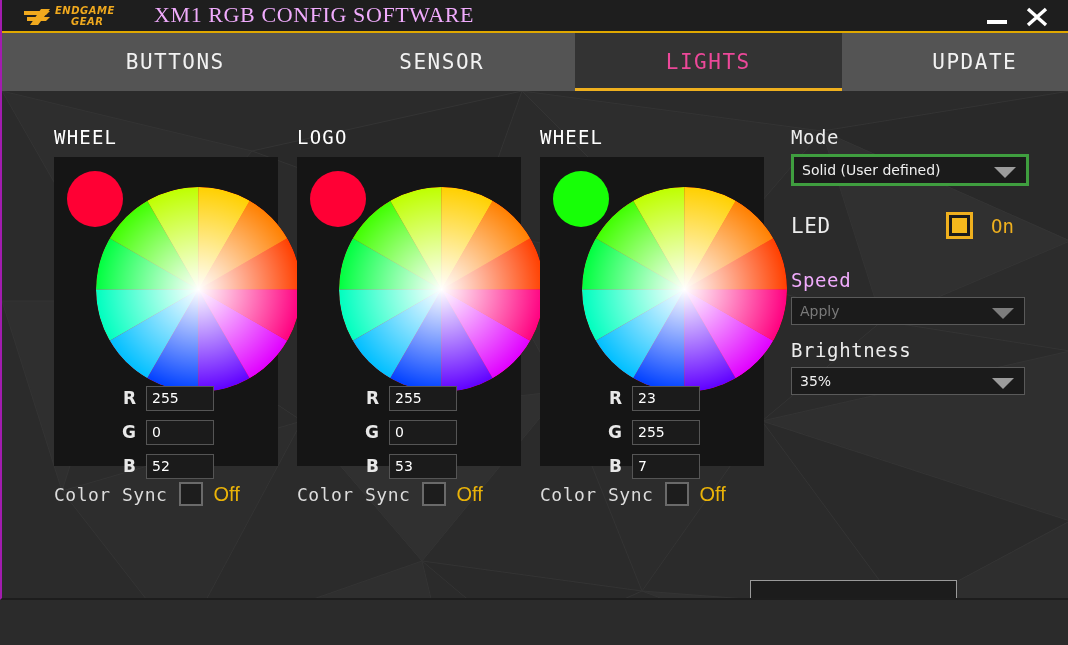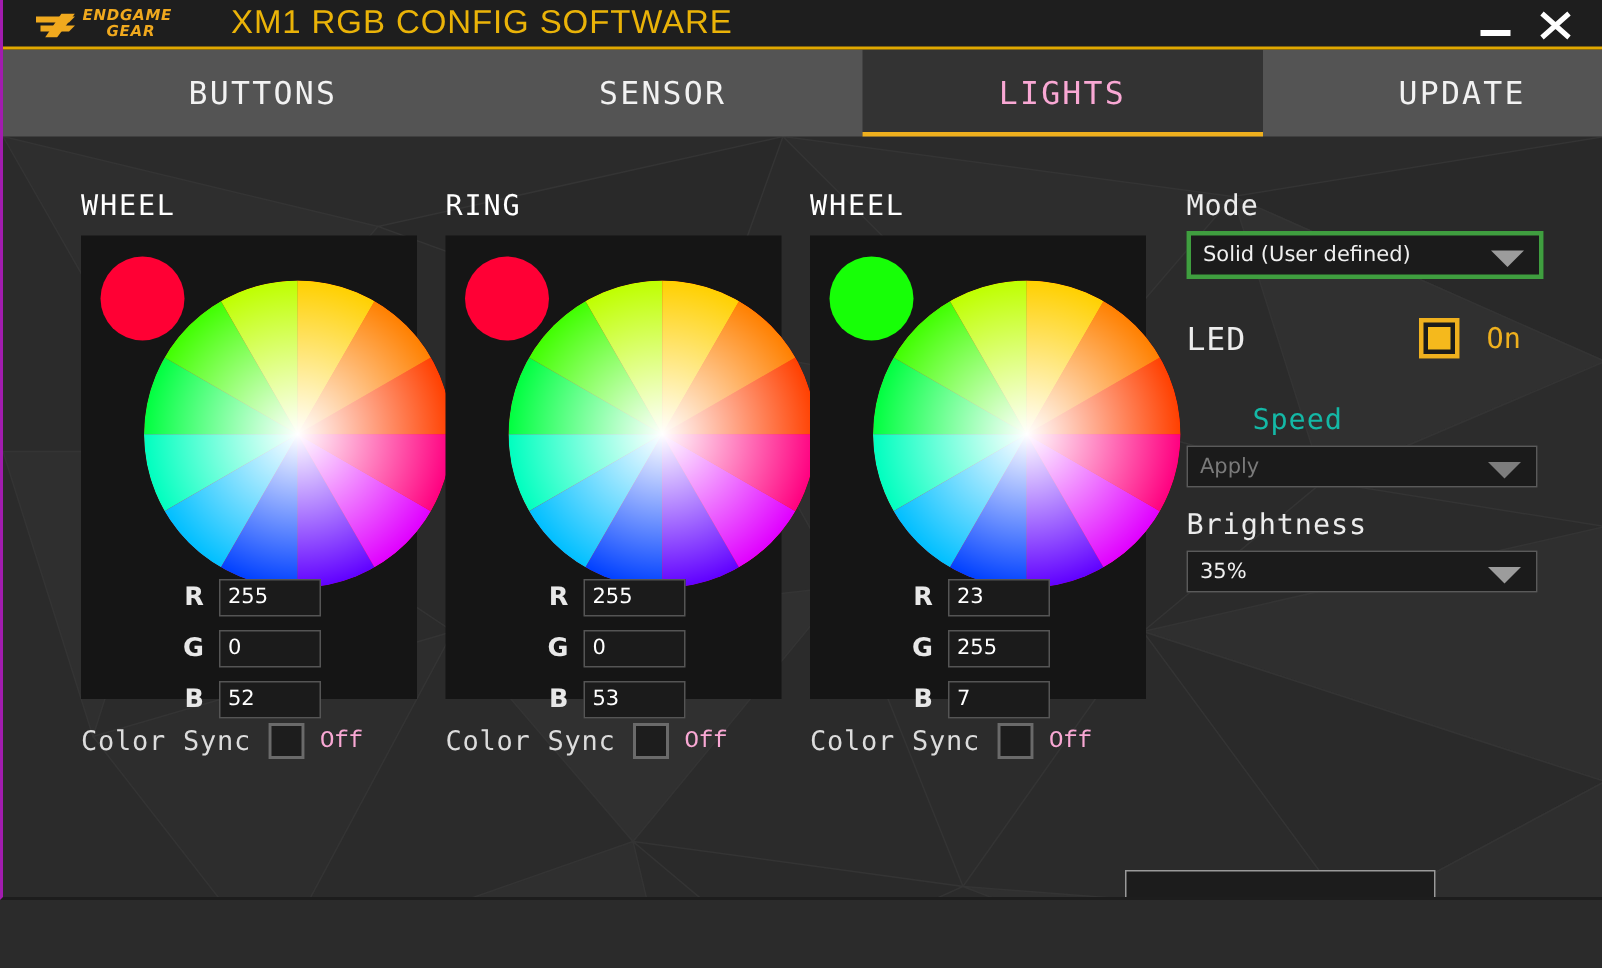--- a/index.html
+++ b/index.html
@@ -15,35 +15,35 @@
 
   
   #titlebar{position:absolute;left:0;top:0;width:100%;height:33px;background:#1e1e1e;
             border-bottom:2px solid #e0a800;box-sizing:border-box;z-index:30;}
   #logo{position:absolute;left:22px;top:5px;width:112px;height:24px;}
   #logo .mark{position:absolute;left:0;top:4px;width:26px;height:16px;}
   #logo .txt{position:absolute;left:31px;top:1px;font-family:"DejaVu Sans",sans-serif;
              font-weight:bold;font-style:italic;color:#f0a91e;line-height:9px;}
   #logo .t1{font-size:10px;letter-spacing:.5px;}
   #logo .t2{font-size:10px;letter-spacing:.5px;margin-top:2px;padding-left:16px;}
-  #apptitle{position:absolute;left:152px;top:2px;font-size:22px;color:#eab308;
-            letter-spacing:.6px;font-family:Liberation Sans, sans-serif;font-weight:300;}
+  #apptitle{position:absolute;left:152px;top:2px;font-size:22px;color:#f0abfc;
+            letter-spacing:.6px;font-family:Liberation Serif, serif;font-weight:300;}
   .wbtn{position:absolute;top:0;height:33px;cursor:pointer;color:#fff;}
   #btn-min{right:54px;width:34px;}
   #btn-min i{position:absolute;left:7px;top:20px;width:20px;height:4px;background:#fff;display:block;}
   #btn-close{right:14px;width:34px;}
   #btn-close svg{position:absolute;left:6px;top:7px;}
 
   
   #tabs{position:absolute;left:0;top:33px;width:100%;height:58px;background:#545454;
         display:flex;z-index:25;padding-left:40px;}
   .tab{flex:1;display:flex;align-items:center;justify-content:center;font-size:21px;
        color:#f2f2f2;letter-spacing:1.5px;cursor:pointer;font-family:"DejaVu Sans Mono",monospace;
        position:relative;font-weight:300;}
-  .tab.active{background:#333333;color:#f9a8d4;}
+  .tab.active{background:#333333;color:#ec4899;}
   .tab.active:after{content:"";position:absolute;left:0;right:0;bottom:0;height:3px;background:#efb01e;}
 
   
   #poly{position:absolute;left:0;top:91px;width:1068px;height:554px;z-index:0;}
 
   
   .channel{position:absolute;z-index:5;}
   .ch-title{font-size:19px;color:#ffffff;letter-spacing:1.2px;
             font-family:"DejaVu Sans Mono",monospace;margin-bottom:9px;}
   .ch-box{width:224px;height:309px;background:#151515;position:relative;}
@@ -53,27 +53,27 @@
   .rgbrow{display:flex;align-items:center;height:34px;}
   .rgblab{width:92px;text-align:right;padding-right:10px;font-size:17px;color:#e8e8e8;
           font-family:"DejaVu Sans",sans-serif;font-weight:bold;box-sizing:border-box;}
   .rgbin{width:68px;height:25px;background:#1b1b1b;border:1px solid #555;color:#fff;
          font-size:14px;padding:0 5px;box-sizing:border-box;
          font-family:"DejaVu Sans",sans-serif;outline:none;}
   .sync{display:flex;align-items:center;margin-top:16px;}
   .sync-lab{font-size:18px;color:#dcdcdc;letter-spacing:.5px;font-family:"DejaVu Sans Mono",monospace;}
   .sync-box{width:24px;height:24px;background:#1d1d1d;border:2px solid #6a6a6a;margin:0 10px 0 12px;
             box-sizing:border-box;cursor:pointer;}
-  .sync-state{font-size:16px;color:#f9a8d4;font-family:Liberation Mono, monospace;}
+  .sync-state{font-size:20px;color:#eab308;font-family:Liberation Sans, sans-serif;}
 
   
   #right{position:absolute;left:789px;top:126px;width:240px;z-index:6;}
   .c-lab{font-size:19px;color:#ececec;letter-spacing:.6px;
          font-family:"DejaVu Sans Mono",monospace;margin-bottom:6px;}
-  .c-lab.dim{color:#14b8a6;margin-left:44px;}
+  .c-lab.dim{color:#f0abfc;}
   .sel{position:relative;width:234px;height:28px;background:#1b1b1b;border:1px solid #5a5a5a;
        box-sizing:border-box;display:flex;align-items:center;cursor:pointer;}
   .sel.focus{border:3px solid #3f9e3f;width:238px;height:32px;}
   .sel .val{padding-left:8px;font-size:14px;color:#f0f0f0;font-family:"DejaVu Sans",sans-serif;}
   .sel.dis .val{color:#7a7a7a;}
   .sel .arw{position:absolute;right:10px;top:50%;margin-top:-3px;width:0;height:0;
             border-left:11px solid transparent;border-right:11px solid transparent;
             border-top:11px solid #9c9c9c;}
   .sel.dis .arw{border-top-color:#7d7d7d;}
   .led-row{display:flex;align-items:center;margin-top:26px;}
@@ -199,21 +199,21 @@
       </div>
     </div>
     <div class="sync">
       <span class="sync-lab">Color Sync</span>
       <span class="sync-box"></span>
       <span class="sync-state">Off</span>
     </div>
   </div>
 
   <div class="channel" style="left:295px;top:126px;">
-    <div class="ch-title">RING</div>
+    <div class="ch-title">LOGO</div>
     <div class="ch-box">
       <div class="swatch" id="sw1" style="background: rgb(255, 0, 53);"></div>
       <svg class="wheel" viewBox="0 0 200 200">
         <defs>
           <radialGradient id="wg1" cx="50%" cy="50%" r="50%">
             <stop offset="0%" stop-color="#ffffff" stop-opacity="1"></stop>
             <stop offset="100%" stop-color="#ffffff" stop-opacity="0"></stop>
           </radialGradient>
         </defs>
         <circle cx="100" cy="100" r="100" fill="#ff0000"></circle>

